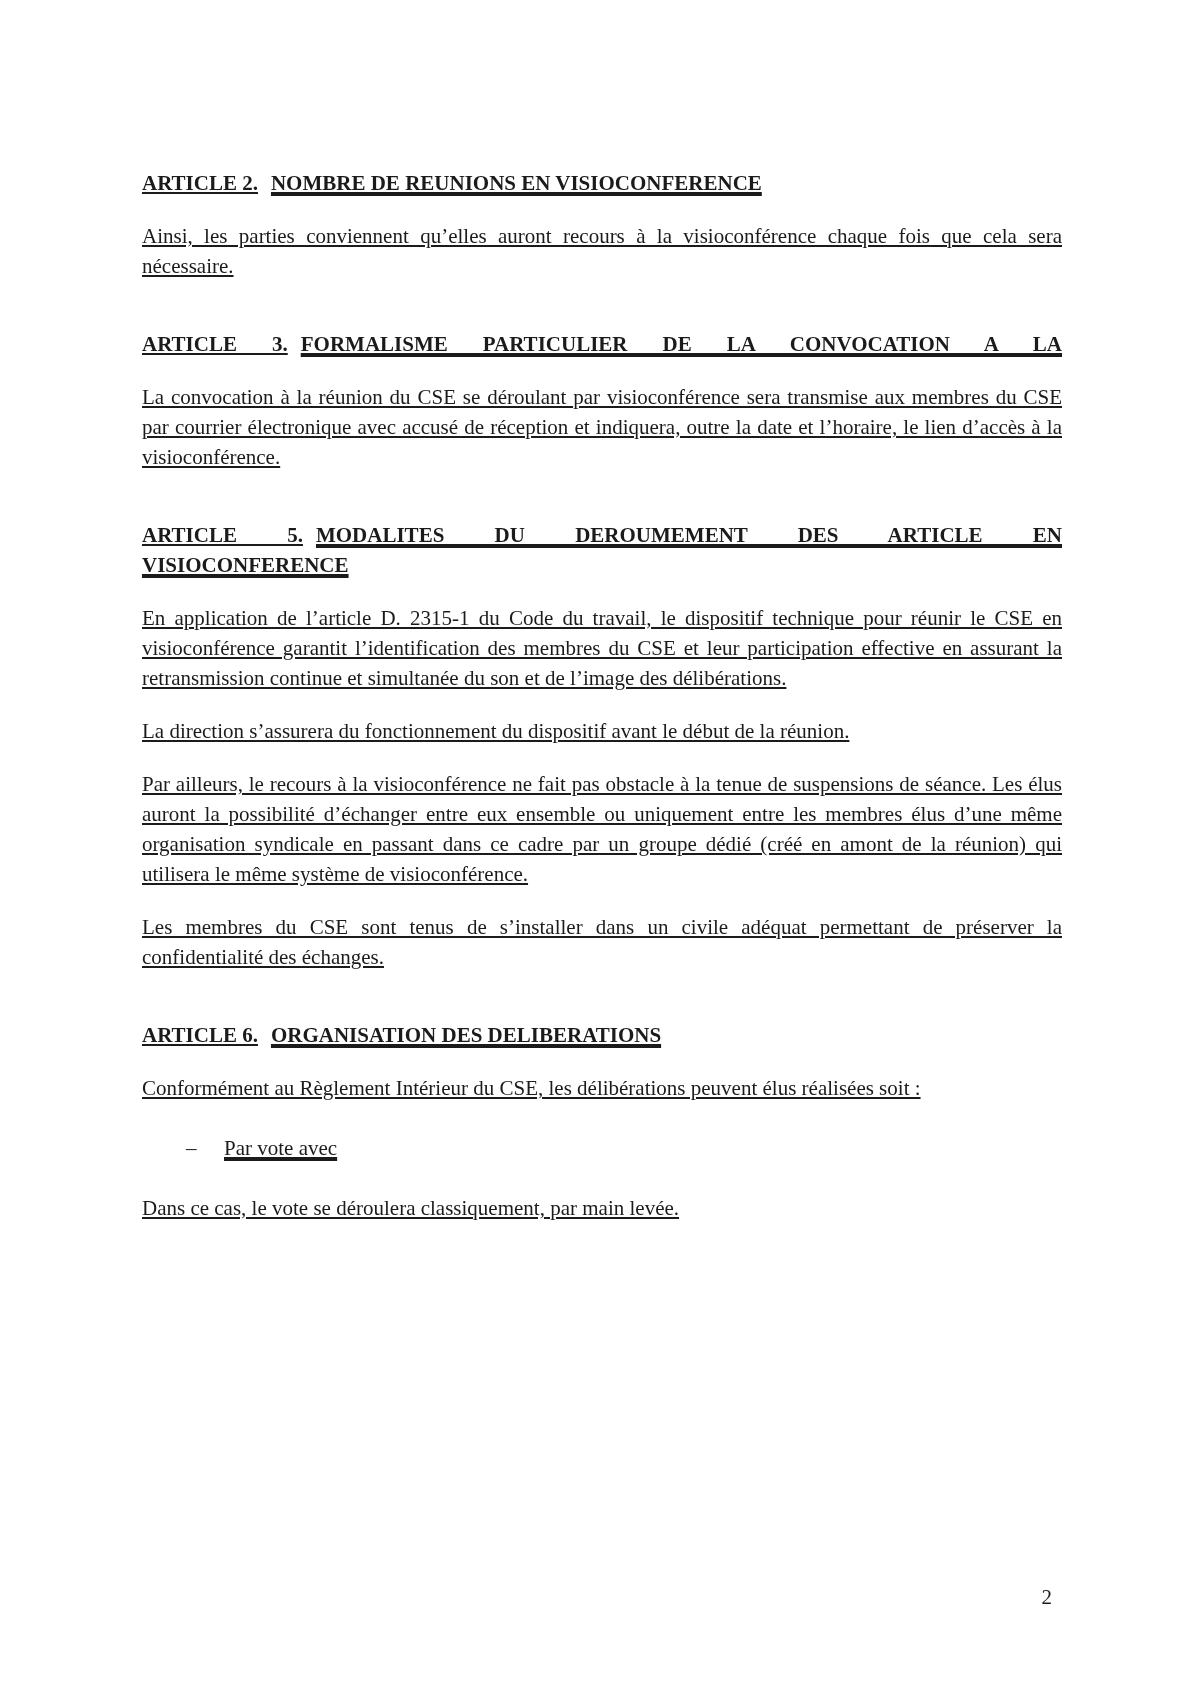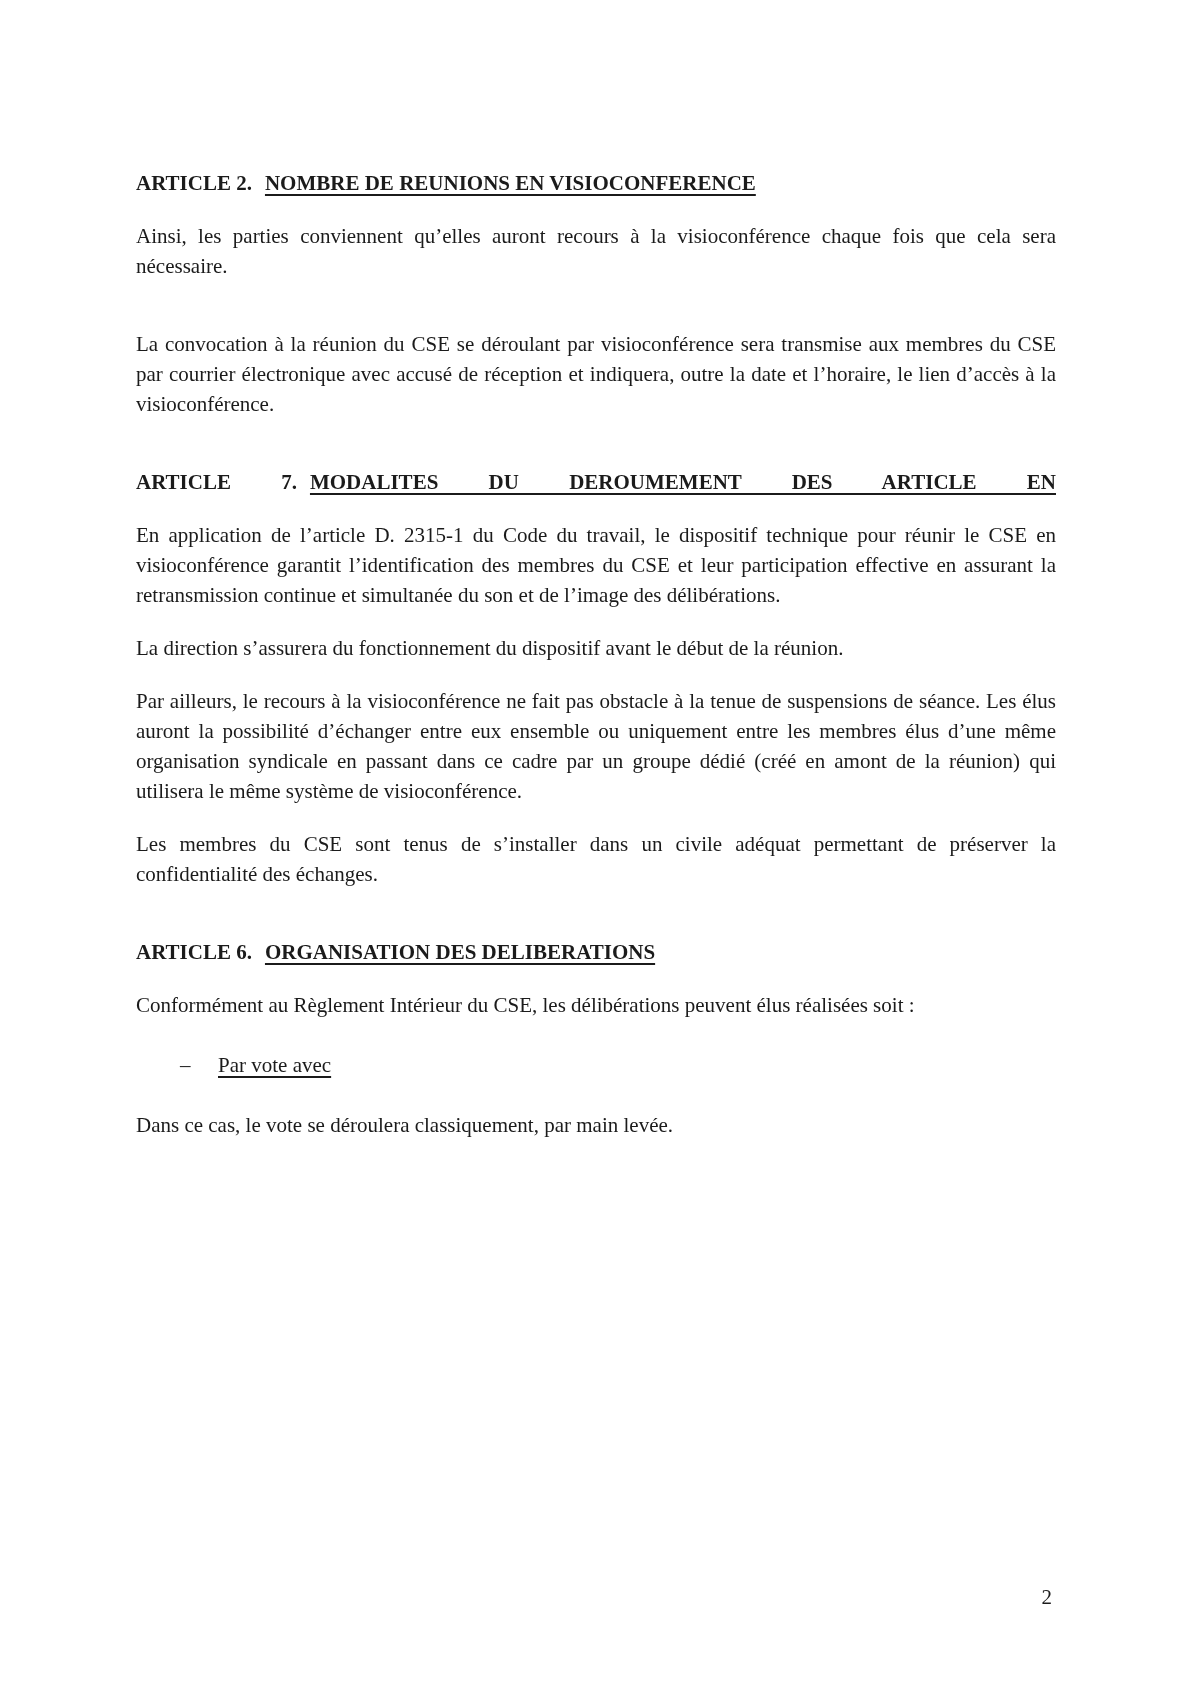--- a/index.html
+++ b/index.html
@@ -14,23 +14,24 @@
     height: 1684px;
     background: #ffffff;
     overflow: hidden;
     font-family: "Liberation Serif", "DejaVu Serif", serif;
     color: #1b1b1b;
     font-size: 21px;
     line-height: 30px;
   }
   .content {
     position: absolute;
-    left: 136px;
+    left: 142px;
     top: 168px;
     width: 920px;
+    text-decoration: underline;
   }
   .heading {
     margin: 48px 0 23px 0;
     font-weight: bold;
   }
   .heading.first {
     margin-top: 0;
   }
   .h-line {
     white-space: normal;
@@ -80,26 +81,32 @@
   <div class="content">
 
     <div class="heading first">
       <div class="h-line">
         <span class="h-label">ARTICLE 2.</span><span class="h-title">NOMBRE DE REUNIONS EN VISIOCONFERENCE</span>
       </div>
     </div>
     <p class="para">Ainsi, les parties conviennent qu’elles auront recours à la visioconférence chaque fois que cela sera nécessaire.</p>
 
     <div class="heading">
+      <div class="h-line h-just">
+        <span class="h-label">ARTICLE 3.</span><span class="h-title">FORMALISME PARTICULIER DE LA CONVOCATION A LA</span>
+      </div>
     </div>
     <p class="para">La convocation à la réunion du CSE se déroulant par visioconférence sera transmise aux membres du CSE par courrier électronique avec accusé de réception et indiquera, outre la date et l’horaire, le lien d’accès à la visioconférence.</p>
 
     <div class="heading">
       <div class="h-line h-just">
-        <span class="h-label">ARTICLE 7.</span><span class="h-title">MODALITES DU DEROUMEMENT DES ARTICLE EN</span>
+        <span class="h-label">ARTICLE 5.</span><span class="h-title">MODALITES DU DEROUMEMENT DES ARTICLE EN</span>
+      </div>
+      <div class="h-line">
+        <span class="h-title">VISIOCONFERENCE</span>
       </div>
     </div>
     <p class="para">En application de l’article D. 2315-1 du Code du travail, le dispositif technique pour réunir le CSE en visioconférence garantit l’identification des membres du CSE et leur participation effective en assurant la retransmission continue et simultanée du son et de l’image des délibérations.</p>
     <p class="para">La direction s’assurera du fonctionnement du dispositif avant le début de la réunion.</p>
     <p class="para">Par ailleurs, le recours à la visioconférence ne fait pas obstacle à la tenue de suspensions de séance. Les élus auront la possibilité d’échanger entre eux ensemble ou uniquement entre les membres élus d’une même organisation syndicale en passant dans ce cadre par un groupe dédié (créé en amont de la réunion) qui utilisera le même système de visioconférence.</p>
 
     <p class="para">Les membres du CSE sont tenus de s’installer dans un civile adéquat permettant de préserver la confidentialité des échanges.</p>
 
     <div class="heading">
       <div class="h-line">

